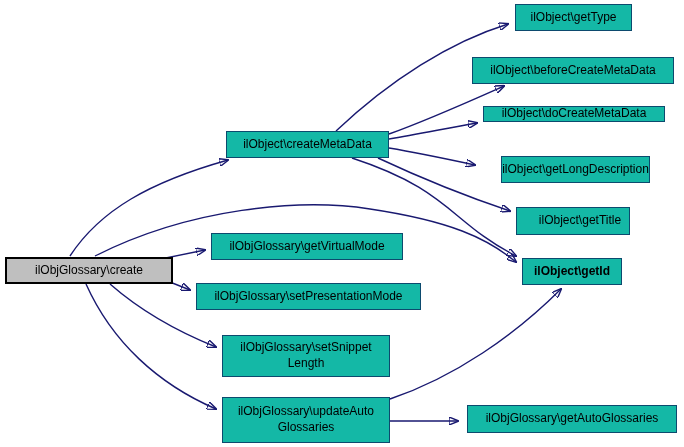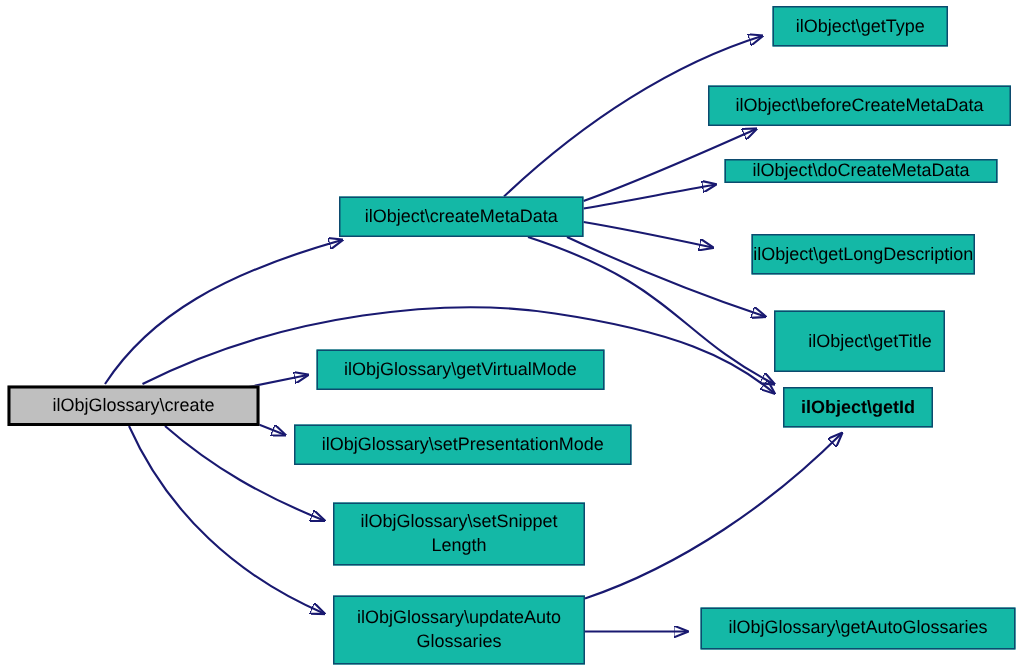--- a/index.html
+++ b/index.html
@@ -62,17 +62,17 @@
   <div class="node" style="left:196px; top:283px; width:225px; height:27px;">ilObjGlossary\setPresentationMode</div>
   <div class="node" style="left:222px; top:335px; width:168px; height:42px;">ilObjGlossary\setSnippet
 Length</div>
   <div class="node" style="left:222px; top:397px; width:168px; height:46px;">ilObjGlossary\updateAuto
 Glossaries</div>
 
   <div class="node" style="left:515px; top:4px;   width:117px; height:27px;">ilObject\getType</div>
   <div class="node" style="left:472px; top:57px;  width:202px; height:27px;">ilObject\beforeCreateMetaData</div>
   <div class="node" style="left:483px; top:106px; width:182px; height:16px;">ilObject\doCreateMetaData</div>
   <div class="node" style="left:481px; top:156px; width:149px; height:27px;margin-left:20px;">ilObject\getLongDescription</div>
-  <div class="node" style="left:516px; top:207px; width:114px; height:41px;padding-left:14px;">ilObject\getTitle</div>
+  <div class="node" style="left:516px; top:207px; width:114px; height:28px;padding-left:14px;">ilObject\getTitle</div>
   <div class="node" style="left:522px; top:258px; width:100px; height:27px;font-weight:bold;">ilObject\getId</div>
   <div class="node" style="left:467px; top:405px; width:210px; height:28px;">ilObjGlossary\getAutoGlossaries</div>
 
 </div>
 
 </body></html>

